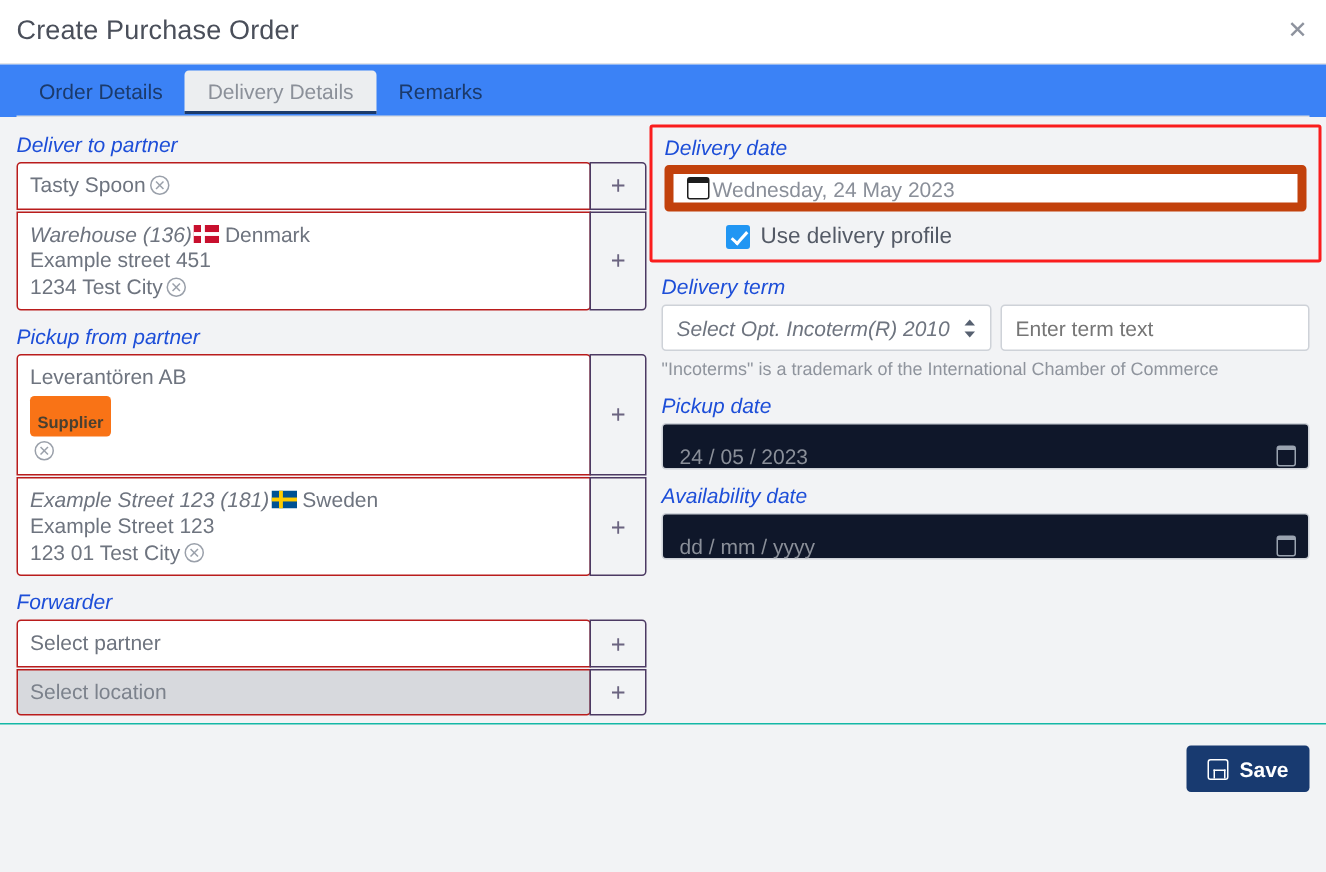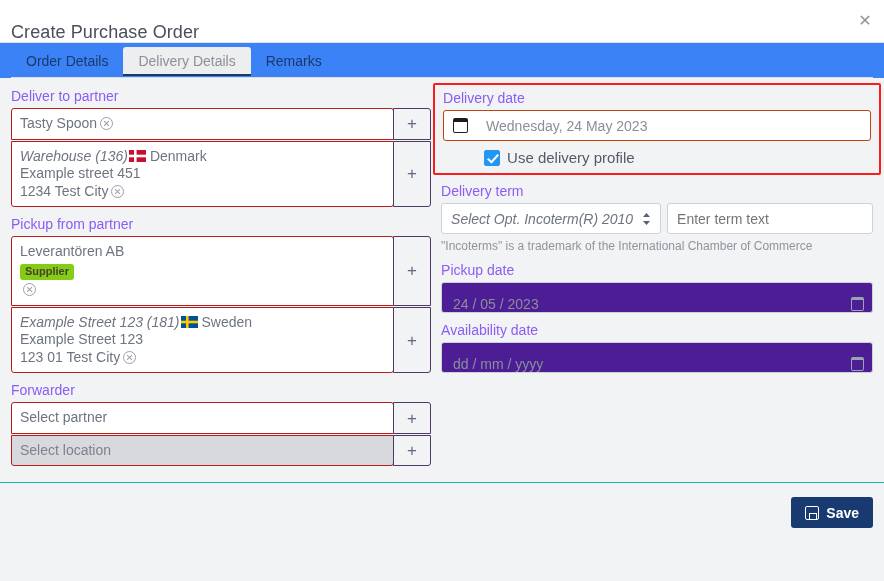--- a/index.html
+++ b/index.html
@@ -14,21 +14,21 @@
 
   
   .modal-header {
     position: relative;
     height: 43px;
     background: #ffffff;
     border-bottom: 1px solid #e2e4e8;
   }
   .modal-title {
     position: absolute;
-    left: 11px; top: 22px;
+    left: 11px; top: 10px;
     font-size: 18px;
     font-weight: 400;
     color: #4a4f5a;
     letter-spacing: .1px;
   }
   .close-btn {
     position: absolute;
     right: 9px; top: 11px;
     width: 20px; height: 20px;
     display: flex; align-items: center; justify-content: center;
@@ -82,23 +82,24 @@
     height: 464px;
     background: #f2f3f5;
     padding: 10px 11px 0 11px;
   }
   .cols { display: flex; gap: 0; }
   .col-left  { width: 425px; }
   .col-right { width: 437px; margin-left: 10px; }
 
   .field-label {
     font-size: 14px;
-    color: #8b5cf6;
+    color: #1d4ed8;
     margin-bottom: 4px;
     display: block;
+    font-style: italic;
   }
   .group { margin-bottom: 9px; }
 
   
   .io-row { display: flex; align-items: stretch; }
   .io-input {
     flex: 1;
     background: #ffffff;
     border: 1px solid #b91c1c;
     border-radius: 3px 0 0 3px;
@@ -153,46 +154,46 @@
   .xcircle::after  { transform: rotate(-45deg); }
 
   .flag {
     display: inline-block;
     width: 17px; height: 12px;
     vertical-align: -1px;
     margin: 0 4px 0 1px;
   }
   .badge {
     display: inline-block;
-    background: #84cc16;
+    background: #f97316;
     color: #4a4030;
     font-size: 11px;
     font-weight: bold;
-    padding: 1px 5px 2px 5px;
+    padding: 12px 5px 2px 5px;
     border-radius: 3px;
     margin: 3px 0 1px 0;
   }
 
   
   .highlight-box {
     border: 2px solid #fa1d1d;
     border-radius: 2px;
     padding: 5px 8px 7px 8px;
     margin: -5px -8px 8px -8px;
   }
   .date-input {
     display: flex; align-items: center;
     background: #ffffff;
-    border: 1px solid #c2410c;
+    border: 6px solid #c2410c;
     border-radius: 3px;
     height: 31px;
     padding: 0 9px;
     font-size: 14px;
     color: #8a8f99;
-    gap: 18px;
+    gap: 2px;
   }
   .cal-glyph {
     width: 15px; height: 15px;
     border: 1.6px solid #1d1d1d;
     border-top-width: 4px;
     border-radius: 2px;
     flex: 0 0 auto;
   }
   .checkrow {
     display: flex; align-items: center;
@@ -256,21 +257,21 @@
     outline: none;
   }
   .trademark {
     font-size: 12px;
     color: #8f949d;
     margin-top: 5px;
   }
   .native-date {
     display: flex; align-items: center;
     justify-content: space-between;
-    background: #4c1d95;
+    background: #0f172a;
     border: 1px solid #ced2d8;
     border-radius: 3px;
     height: 31px;
     padding: 12px 8px 0 11px;
     font-size: 14px;
     color: #8a8f99;
     cursor: text;
   }
   .native-date .nd-icon {
     width: 13px; height: 14px;

